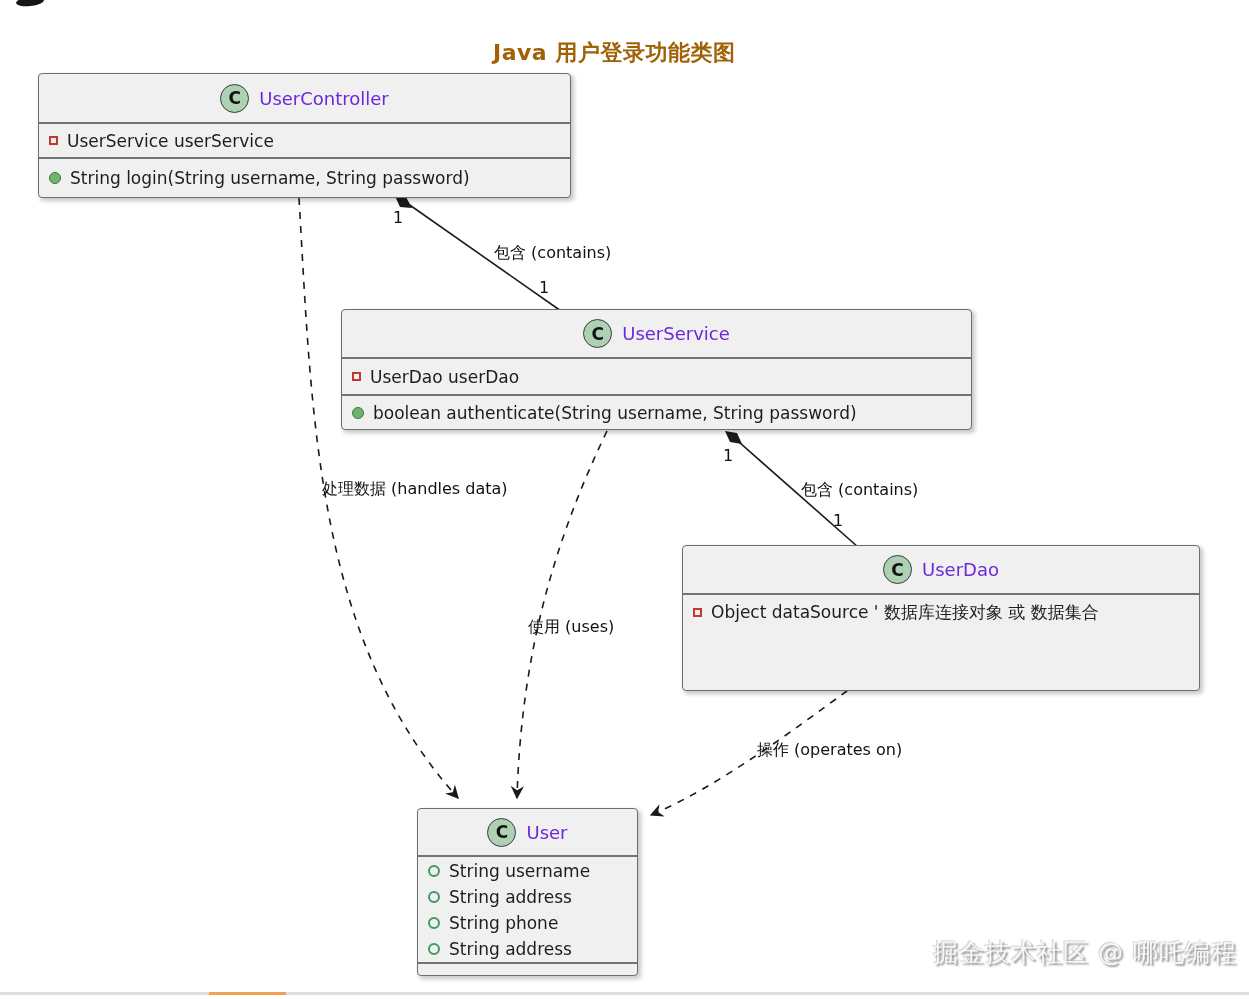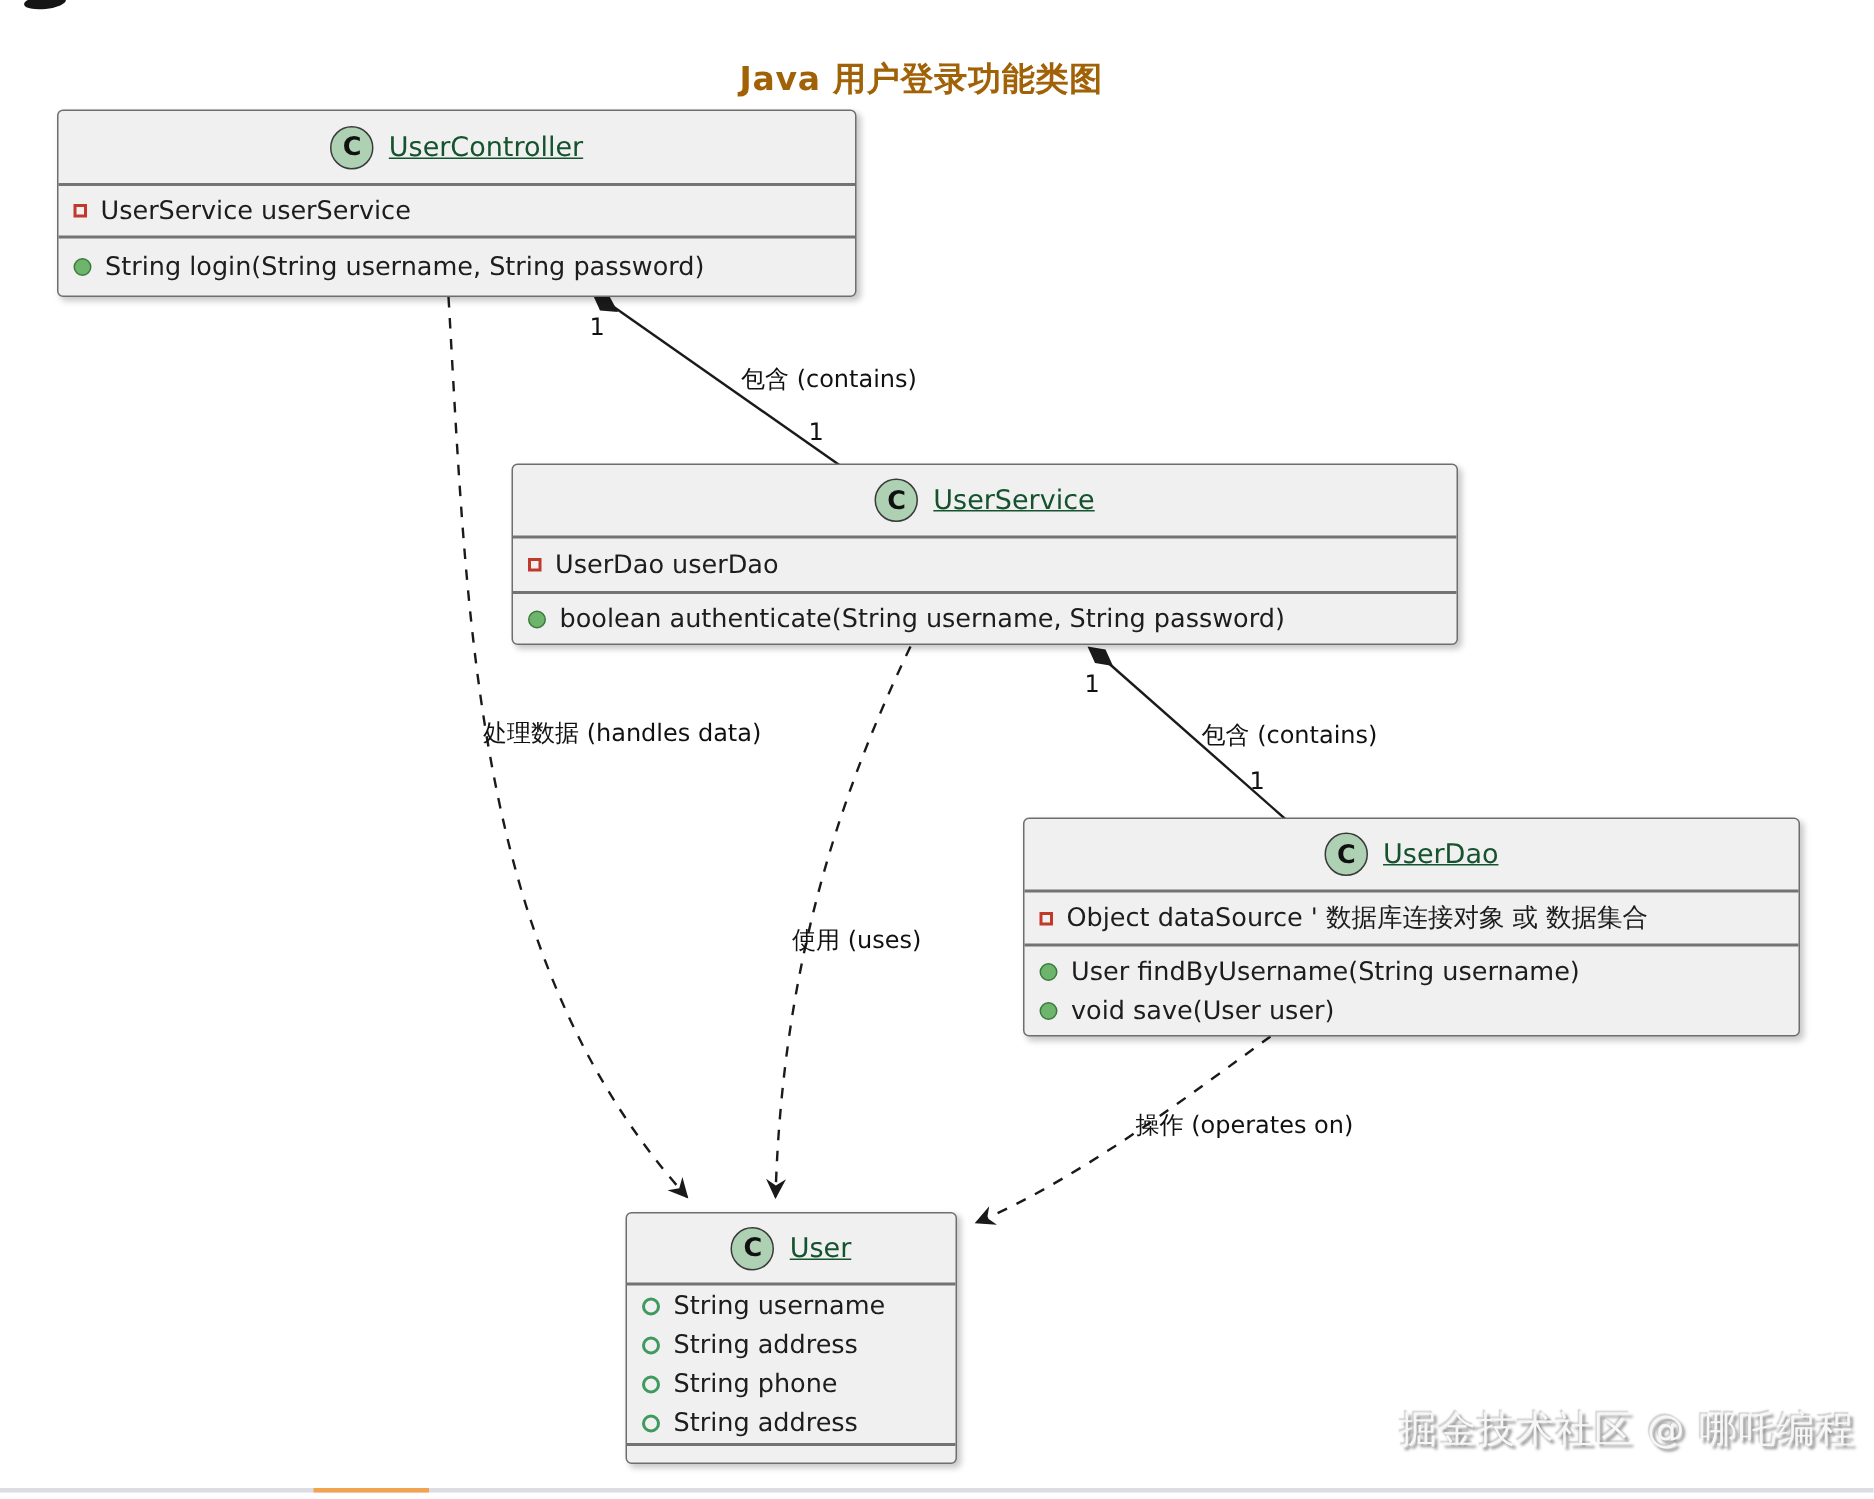--- a/index.html
+++ b/index.html
@@ -25,21 +25,21 @@
     display:flex;align-items:center;justify-content:center;gap:10px;
     box-sizing:border-box;
   }
   .class-circle{
     width:29px;height:29px;border-radius:50%;
     background:#ADD1B2;border:1.5px solid #3a3a3a;
     display:flex;align-items:center;justify-content:center;
     font-weight:bold;font-size:17px;color:#111;flex:0 0 auto;
     box-sizing:border-box;
   }
-  .class-name{font-size:18px;color:#14532d;white-space:nowrap;text-decoration:underline;}
+  .class-name{font-size:18px;color:#6d28d9;white-space:nowrap;}
   .compartment{
     border-top:2px solid #737373;box-sizing:border-box;
     display:flex;flex-direction:column;justify-content:center;
     padding:2px 10px;
   }
   .member{
     display:flex;align-items:center;gap:9px;
     font-size:17px;line-height:26px;white-space:nowrap;color:#1d1d1d;
   }
   .icon-field-private{
@@ -152,30 +152,20 @@
   <div class="uml-header" style="height:47px;">
     <span class="class-circle" style="background: rgb(173, 209, 178);">C</span>
     <span class="class-name">UserDao</span>
   </div>
   <div class="compartment" style="height:36px;">
     <div class="member">
       <span class="icon-field-private"></span>
       <span>Object dataSource ' 数据库连接对象 或 数据集合</span>
     </div>
   </div>
-  <div class="compartment" style="height:61px;">
-    <div class="member">
-      <span class="icon-method-public"></span>
-      <span>User findByUsername(String username)</span>
-    </div>
-    <div class="member">
-      <span class="icon-method-public"></span>
-      <span>void save(User user)</span>
-    </div>
-  </div>
 </div>
 
 <div class="uml-class" style="left:417px;top:808px;width:221px;height:168px;">
   <div class="uml-header" style="height:46px;">
     <span class="class-circle" style="background: rgb(173, 209, 178);">C</span>
     <span class="class-name">User</span>
   </div>
   <div class="compartment" style="height:107px;">
     <div class="member">
       <span class="icon-field-public"></span>

